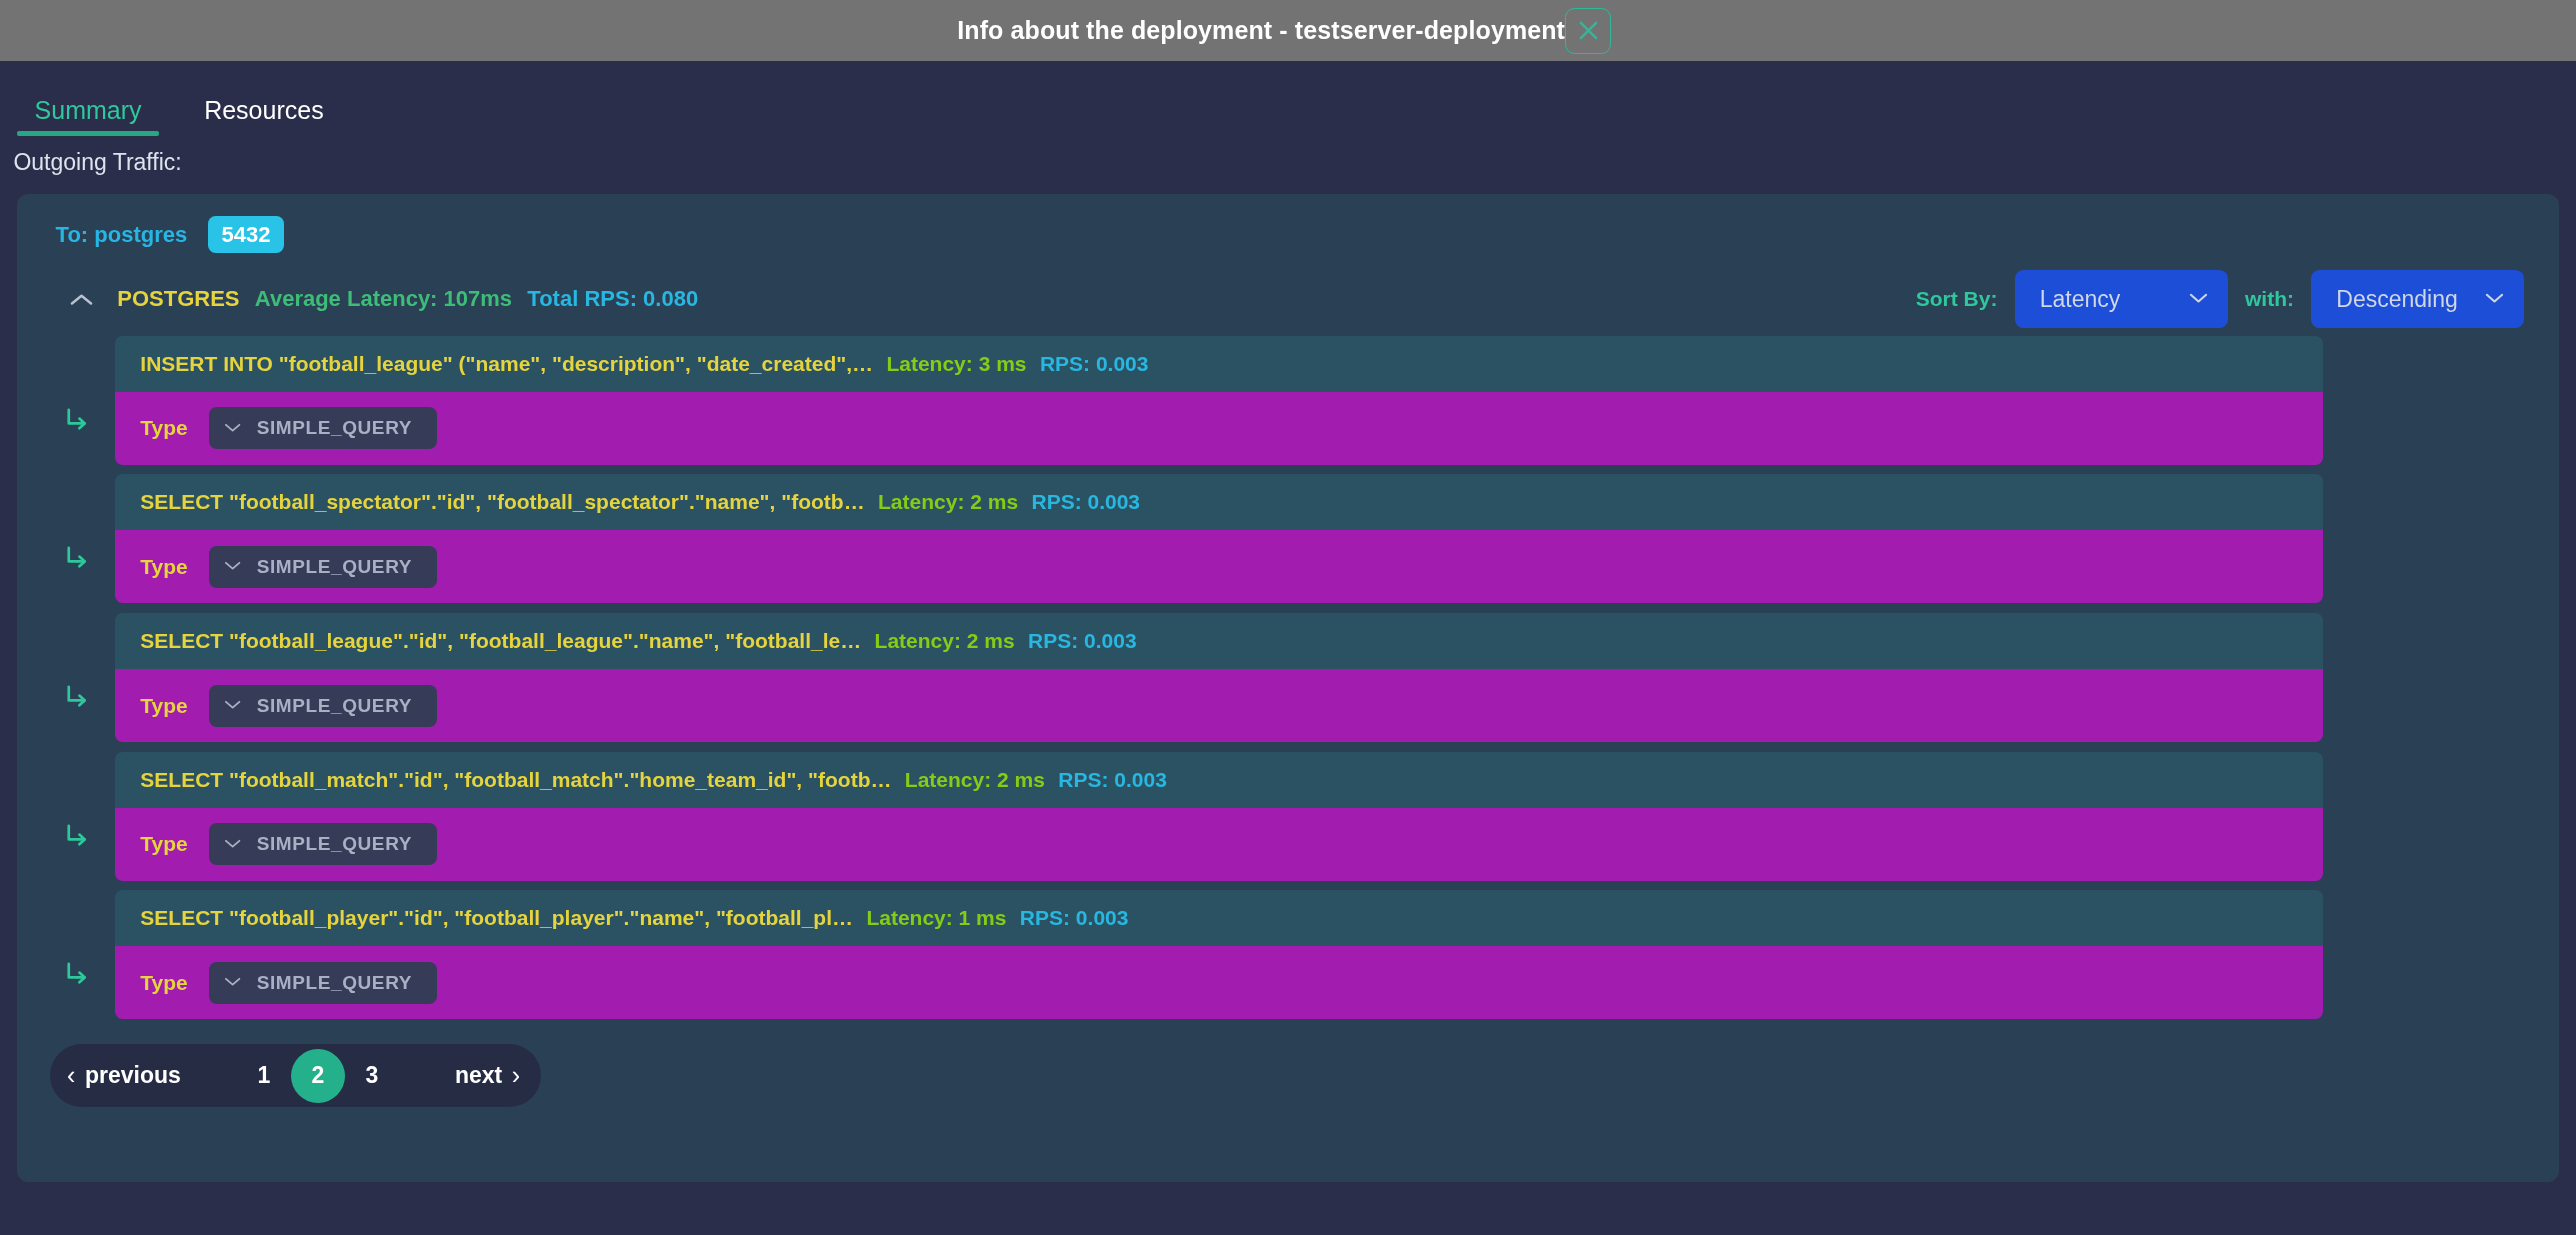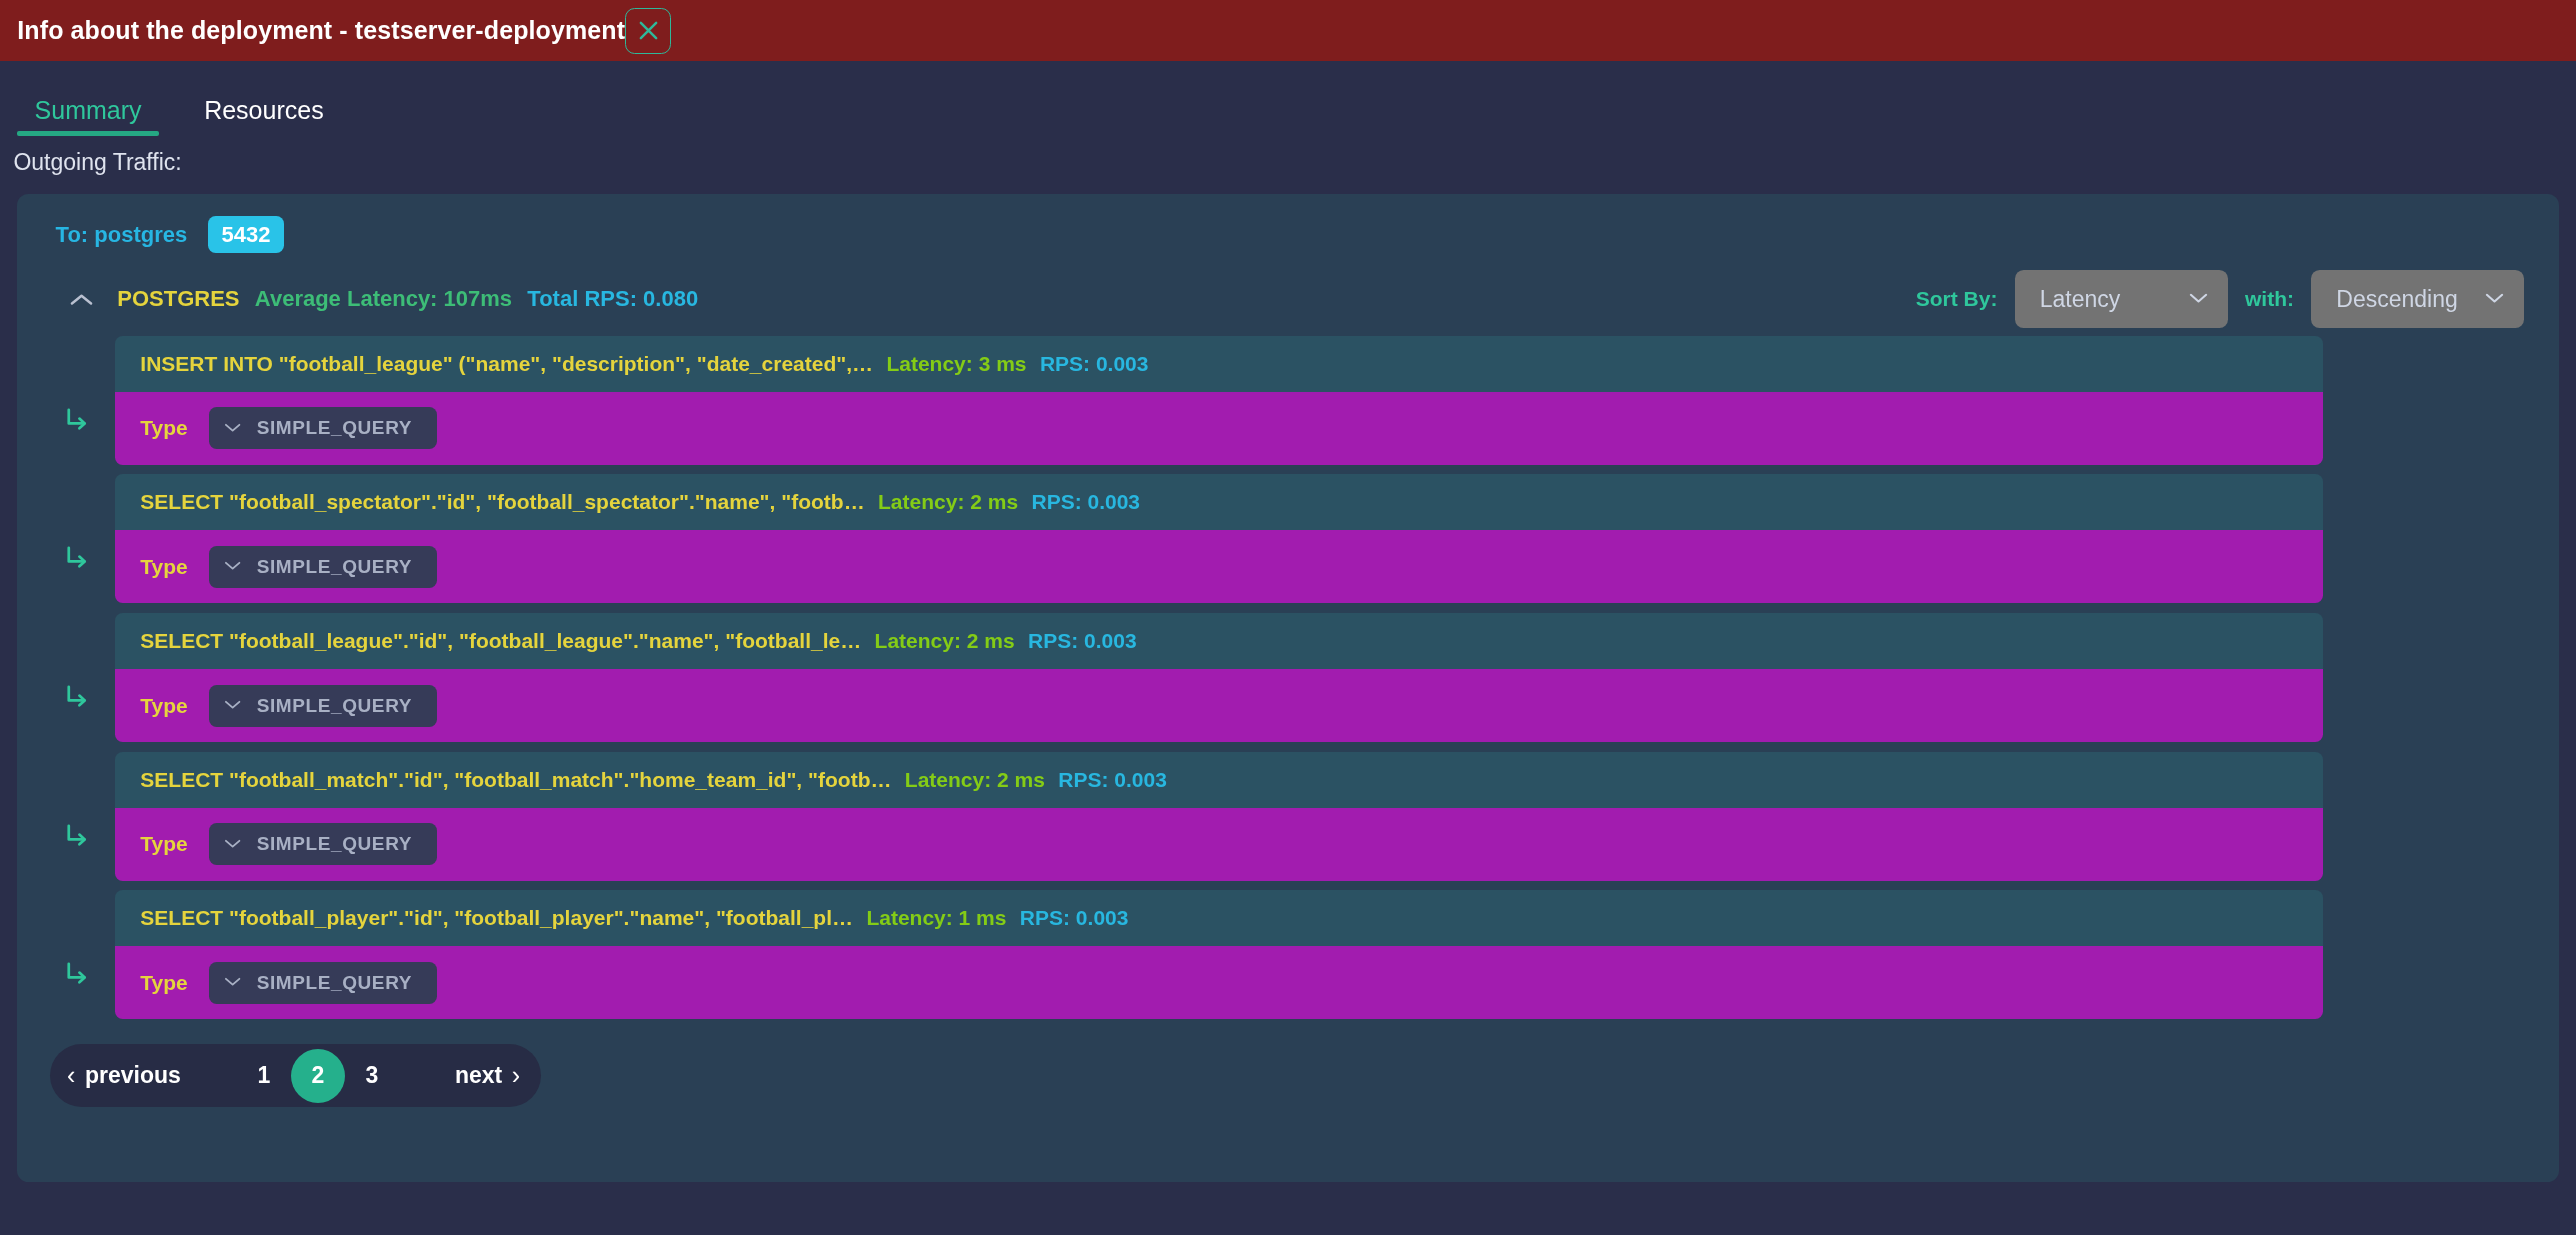--- a/index.html
+++ b/index.html
@@ -7,24 +7,24 @@
     width: 2576px;
     height: 1235px;
     background: #2a2e4a;
     font-family: "Liberation Sans", sans-serif;
     overflow: hidden;
   }
 
   
   .titlebar {
     height: 61px;
-    background: #7f1d1d;
-    display: flex;
-    align-items: center;
-    justify-content: flex-start;
+    background: #737373;
+    display: flex;
+    align-items: center;
+    justify-content: center;
     padding: 0 25px 0 17.3px;
   }
   .titlebar-title {
     color: #ffffff;
     font-size: 25px;
     font-weight: 600;
     letter-spacing: 0.1px;
   }
   .close-btn {
     width: 46px;
@@ -141,21 +141,21 @@
     display: flex;
     align-items: center;
     gap: 17.3px;
   }
   .sort-label {
     color: #2fc79c;
     font-size: 21px;
     font-weight: 600;
   }
   .select {
-    background: #737373;
+    background: #1d4ed8;
     border-radius: 8.6px;
     height: 58px;
     min-width: 213px;
     display: flex;
     align-items: center;
     justify-content: space-between;
     padding: 0 19px 0 25px;
     cursor: pointer;
   }
   .select-value {

